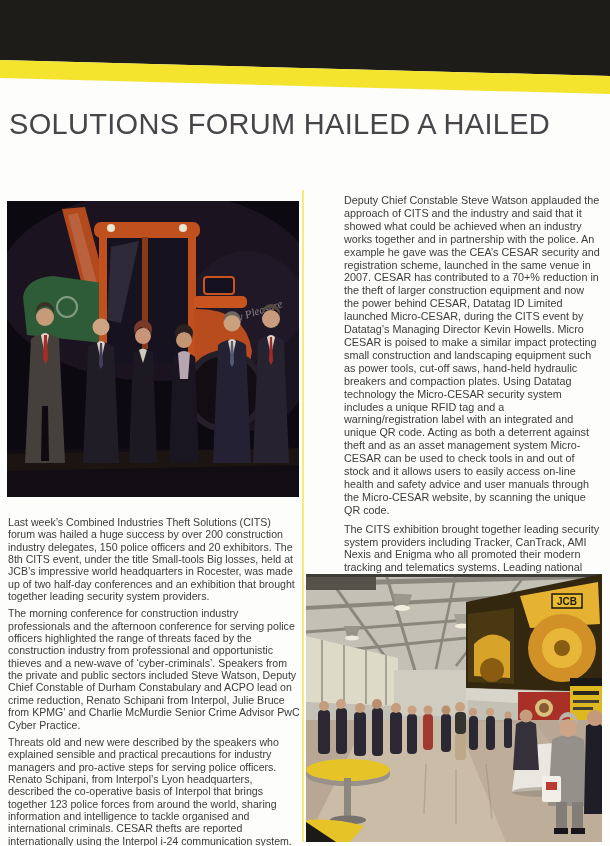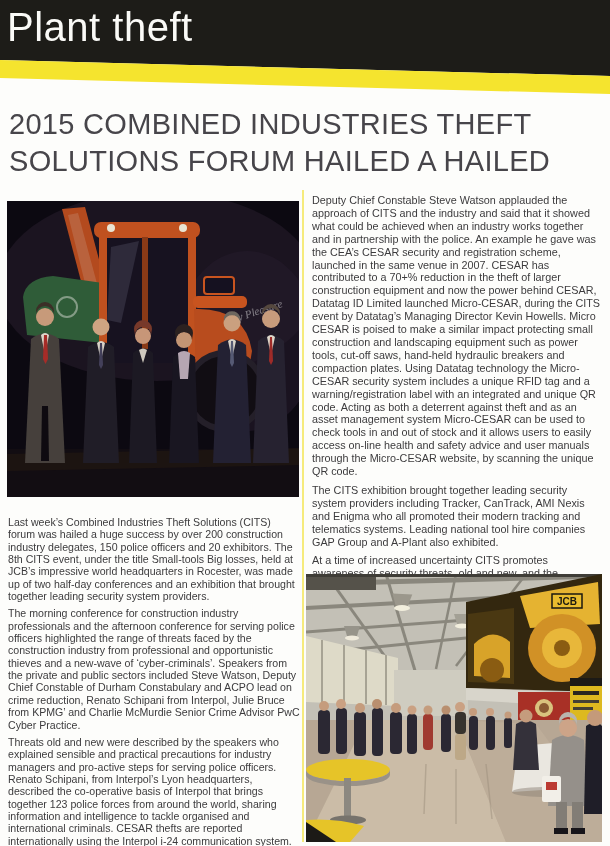--- a/index.html
+++ b/index.html
@@ -21,44 +21,42 @@
   .photo1{position:absolute;top:201px;left:7px;}
   .col-left{
     position:absolute;top:516px;left:8px;width:292px;
     font-size:10.6px;line-height:12.35px;
   }
   .col-right{
     position:absolute;top:194px;left:312px;width:289px;
     font-size:10.8px;line-height:12.9px;
   }
   .col-left p,.col-right p{margin:0 0 5px 0;}
-  .col-right p{margin-bottom:6px;}
+  .col-right p{margin-bottom:6px;margin-left:32px;}
   .footer-note{
     font-style:italic;font-weight:bold;font-size:11px;line-height:13.6px;
     color:#343337;margin-top:2px;
   }
   .divider{
     position:absolute;top:190px;left:302px;width:2px;height:652px;
     background:#f4e765;opacity:.85;
   }
   .photo2{position:absolute;top:574px;left:306px;}
 </style>
 </head>
 <body>
 
 <div class="page">
 
   <svg class="masthead-svg" width="610" height="100" viewBox="0 0 610 100">
     <polygon points="0,0 610,0 610,76 0,60" fill="#1d1c18"></polygon>
     <polygon points="0,60 610,76 610,94 0,78" fill="#f5e42e"></polygon>
   </svg>
-  <div class="masthead-title">Plant theft</div>
 
   <div class="article-title">
-    <div>2015 COMBINED INDUSTRIES THEFT</div>
     <div>SOLUTIONS FORUM HAILED A HAILED</div>
   </div>
 
   <svg class="photo1" width="292" height="296" viewBox="0 0 292 296">
     <rect width="292" height="296" fill="#0c0911"></rect>
     <ellipse cx="150" cy="85" rx="160" ry="95" fill="#1b1420"></ellipse>
     <ellipse cx="240" cy="140" rx="70" ry="90" fill="#241a2b" opacity=".6"></ellipse>
 
     <g>
       <path d="M55 8 L78 6 L102 96 L80 103 Z" fill="#b34a1e"></path>

